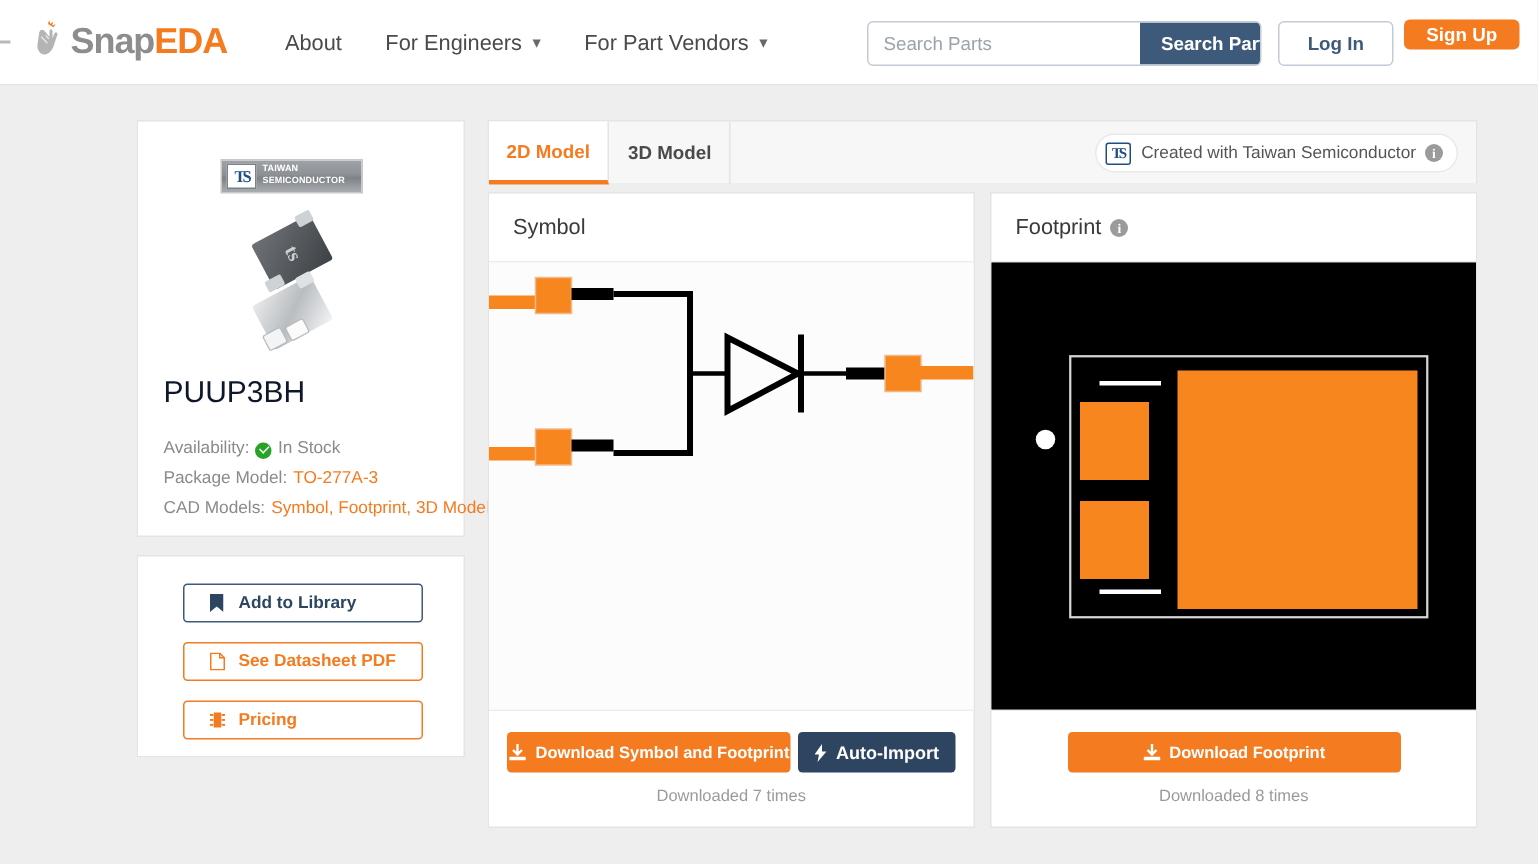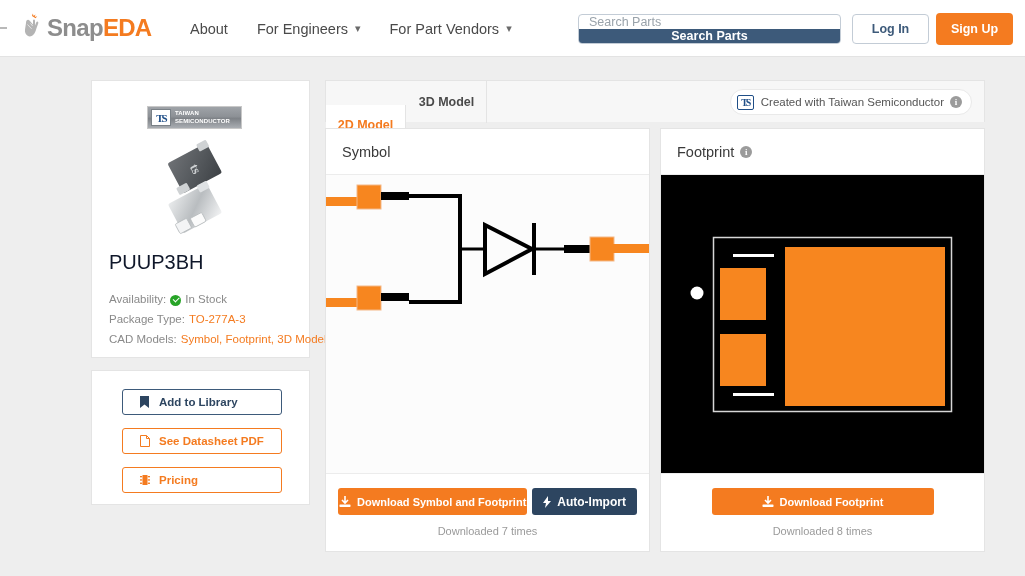--- a/index.html
+++ b/index.html
@@ -41,21 +41,20 @@
     font-size: 14.5px; color: #4a4a4a; margin-right: 29px;
     display: flex; align-items: center; cursor: pointer; white-space: nowrap;
   }
   .nav-caret { margin-left: 7px; font-size: 11px; color: #6a6a6a; }
 
   .search-wrap {
     position: absolute; left: 578px; top: 14px;
     width: 263px; height: 30px;
     display: flex; border: 1px solid #c3ccd6; border-radius: 4px; overflow: hidden;
     background: #fff;
-    flex-direction: column;
   }
   .search-input {
     flex: 1; border: none; outline: none; padding: 0 10px;
     font-size: 12.5px; color: #555; font-family: "Liberation Sans", sans-serif;
     background: transparent;
   }
   .search-input::placeholder { color: #9aa3ab; }
   .search-btn {
     background: #3d5a7a; color: #fff; border: none;
     font-size: 12.5px; font-weight: bold; padding: 0 14px;
@@ -64,21 +63,21 @@
   }
   .login-btn {
     position: absolute; left: 852px; top: 14px;
     width: 77px; height: 30px;
     border: 1px solid #c3ccd6; border-radius: 4px;
     background: #fff; color: #3d5a7a; font-size: 12.5px; font-weight: bold;
     cursor: pointer; font-family: "Liberation Sans", sans-serif;
   }
   .signup-btn {
     position: absolute; left: 936px; top: 13px;
-    width: 77px; height: 32px;
+    width: 77px; height: 20px;
     border: none; border-radius: 4px;
     background: #f47b20; color: #fff; font-size: 12.5px; font-weight: bold;
     cursor: pointer; font-family: "Liberation Sans", sans-serif;
   }
 
   
   .part-card {
     position: absolute; left: 91px; top: 80px;
     width: 219px; height: 278px;
     background: #fff; border: 1px solid #e4e4e4;
@@ -152,21 +151,20 @@
   }
   .tab {
     position: absolute; top: 0; height: 42px;
     display: flex; align-items: center; justify-content: center;
     font-size: 12.5px; font-weight: bold; cursor: pointer;
   }
   .tab-2d {
     left: 0; width: 80px; color: #f47b20;
     background: #fff; border-bottom: 3px solid #f47b20;
     border-right: 1px solid #e4e4e4;
-    margin-top: 24px;
   }
   .tab-3d { left: 81px; width: 80px; color: #4a4a4a; border-right: 1px solid #e4e4e4; }
   .created-badge {
     position: absolute; right: 12px; top: 8px; height: 26px;
     background: #fff; border: 1px solid #e9e9e9; border-radius: 13px;
     display: flex; align-items: center; padding: 0 9px 0 6px;
     font-size: 11.5px; color: #555;
   }
   .cb-logo {
     width: 17px; height: 15px; margin-right: 7px;
@@ -299,21 +297,21 @@
 
   <div class="part-title">PUUP3BH</div>
 
   <div class="meta meta-1">
     <span>Availability:</span>
     <span class="check-ico"></span>
     <span class="instock">In Stock</span>
   </div>
 
   <div class="meta meta-2">
-    <span>Package Type:</span>
+    <span>Package Model:</span>
     <span class="meta-link">TO-277A-3</span>
   </div>
 
   <div class="meta meta-3">
     <span>CAD Models:</span>
     <span class="meta-link">Symbol, Footprint, 3D Model</span>
   </div>
 </div>
 
 <div class="action-card">

